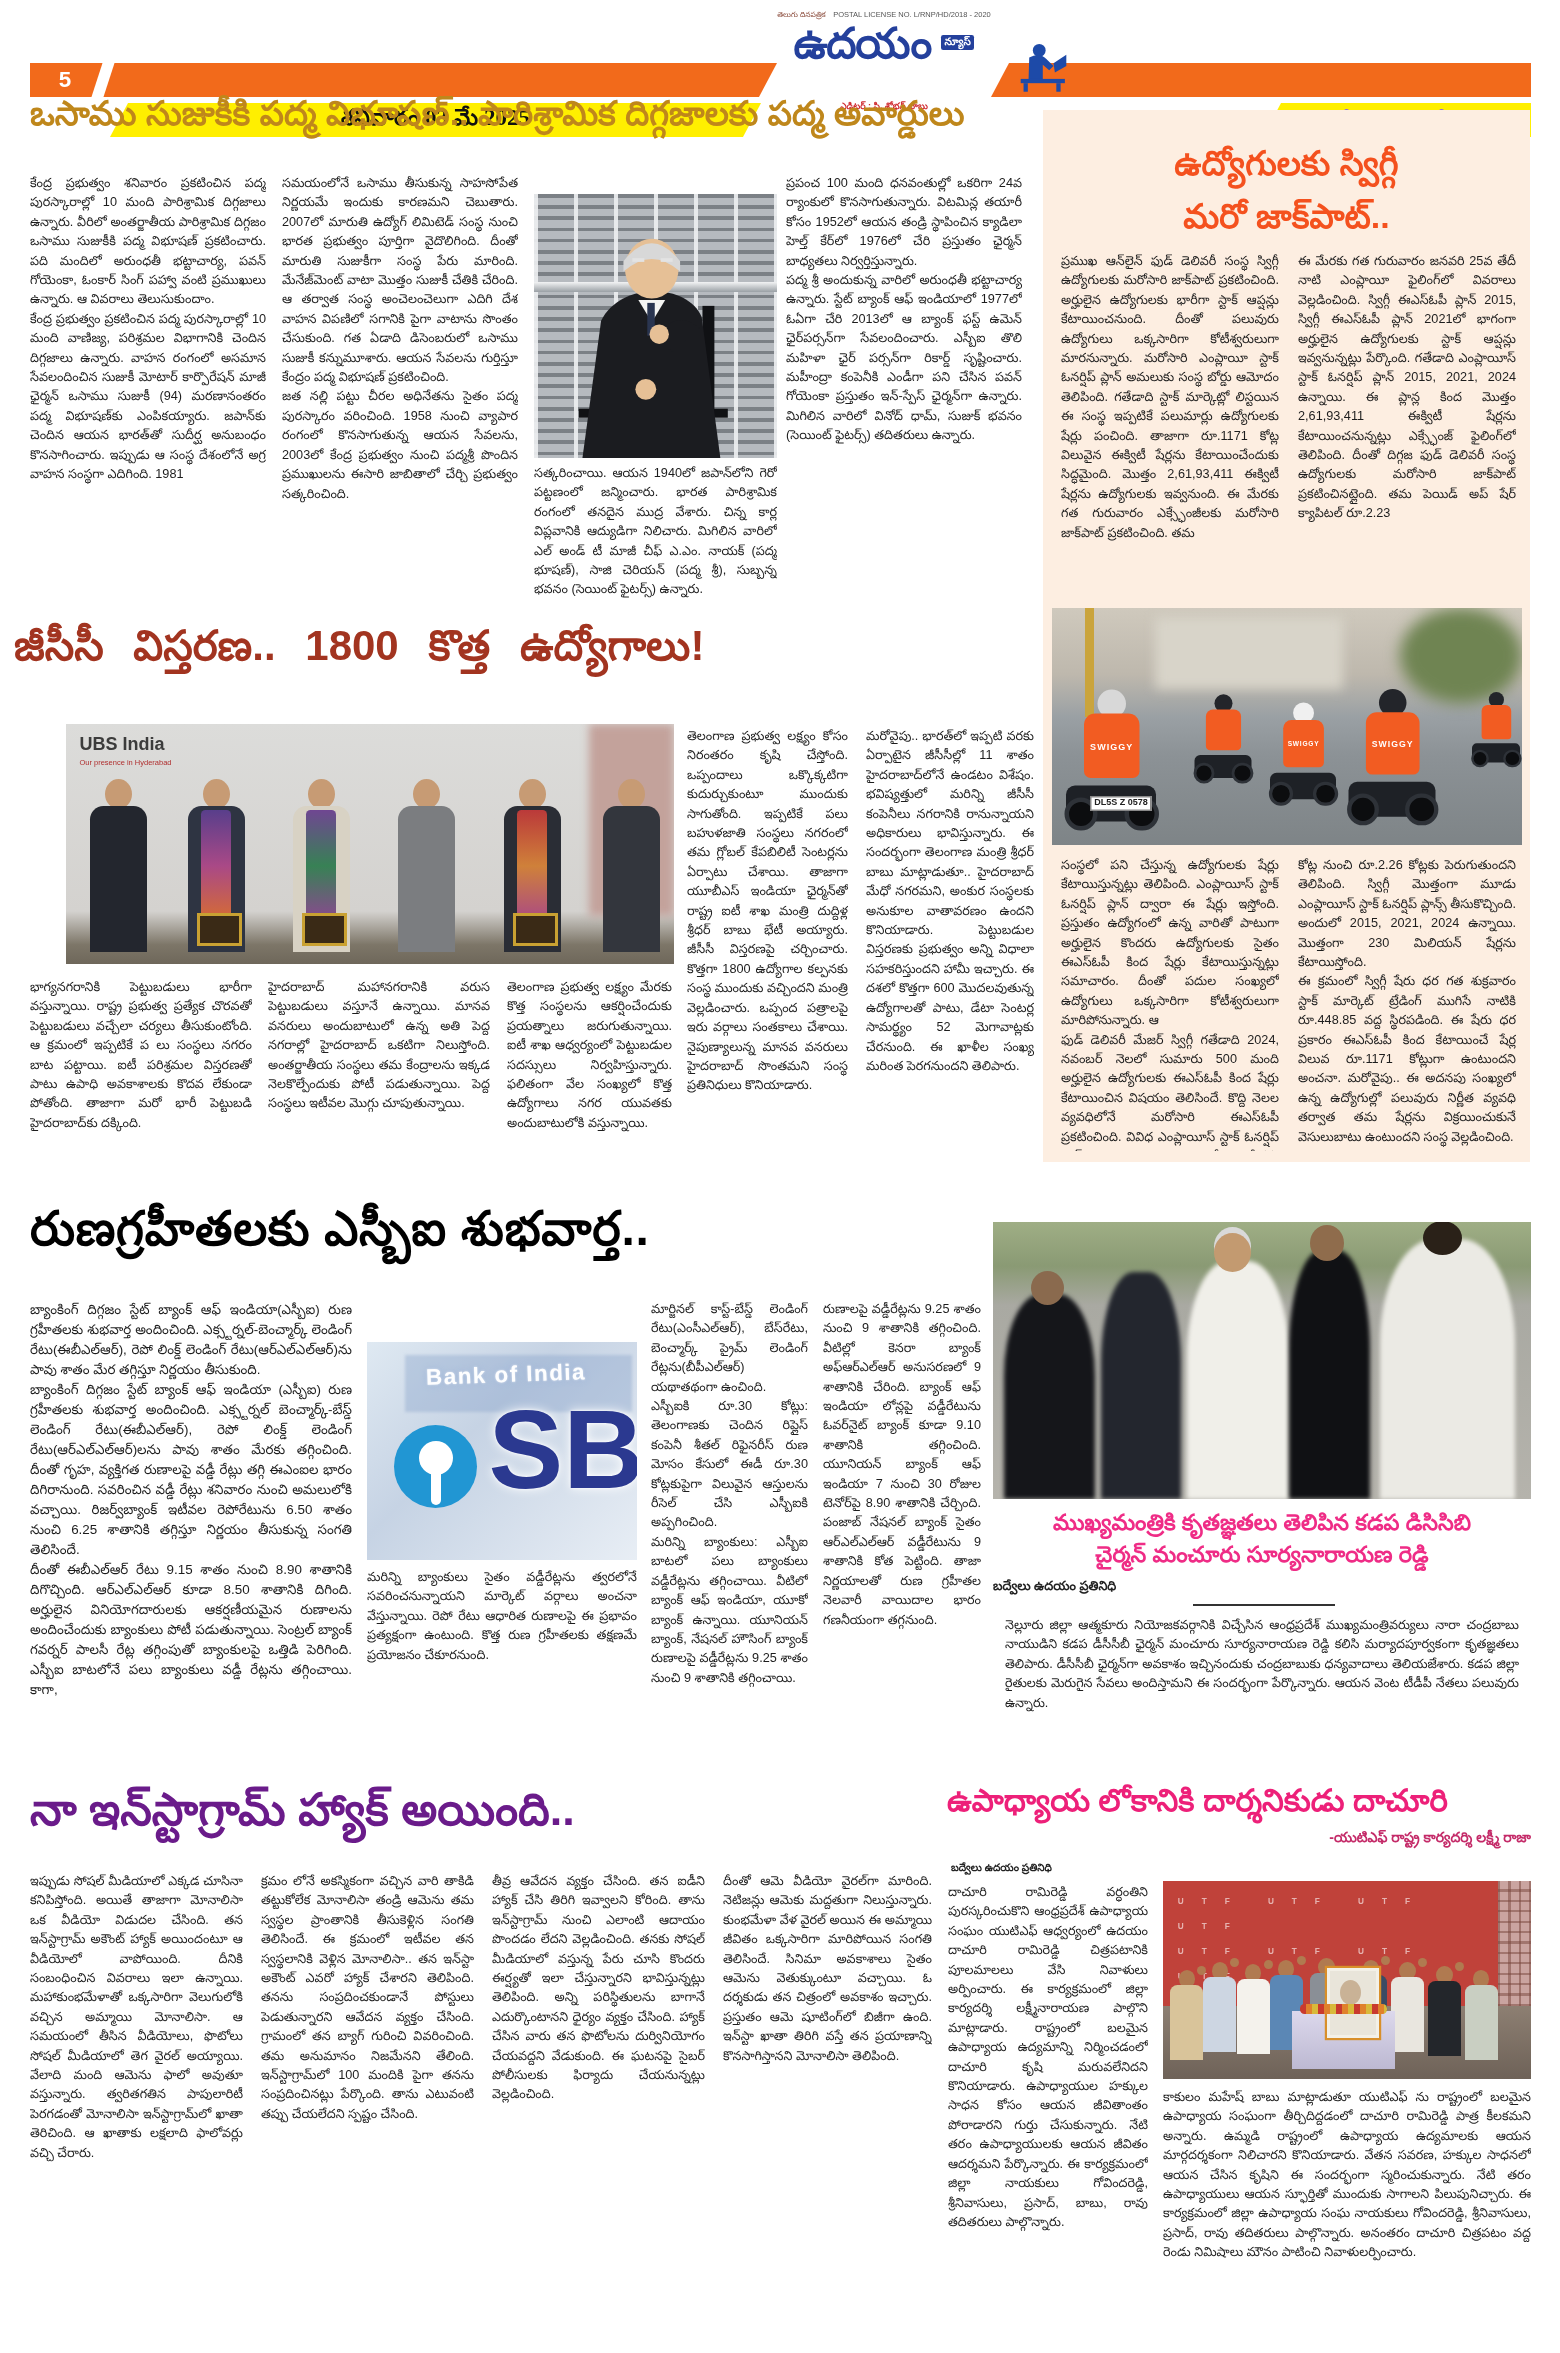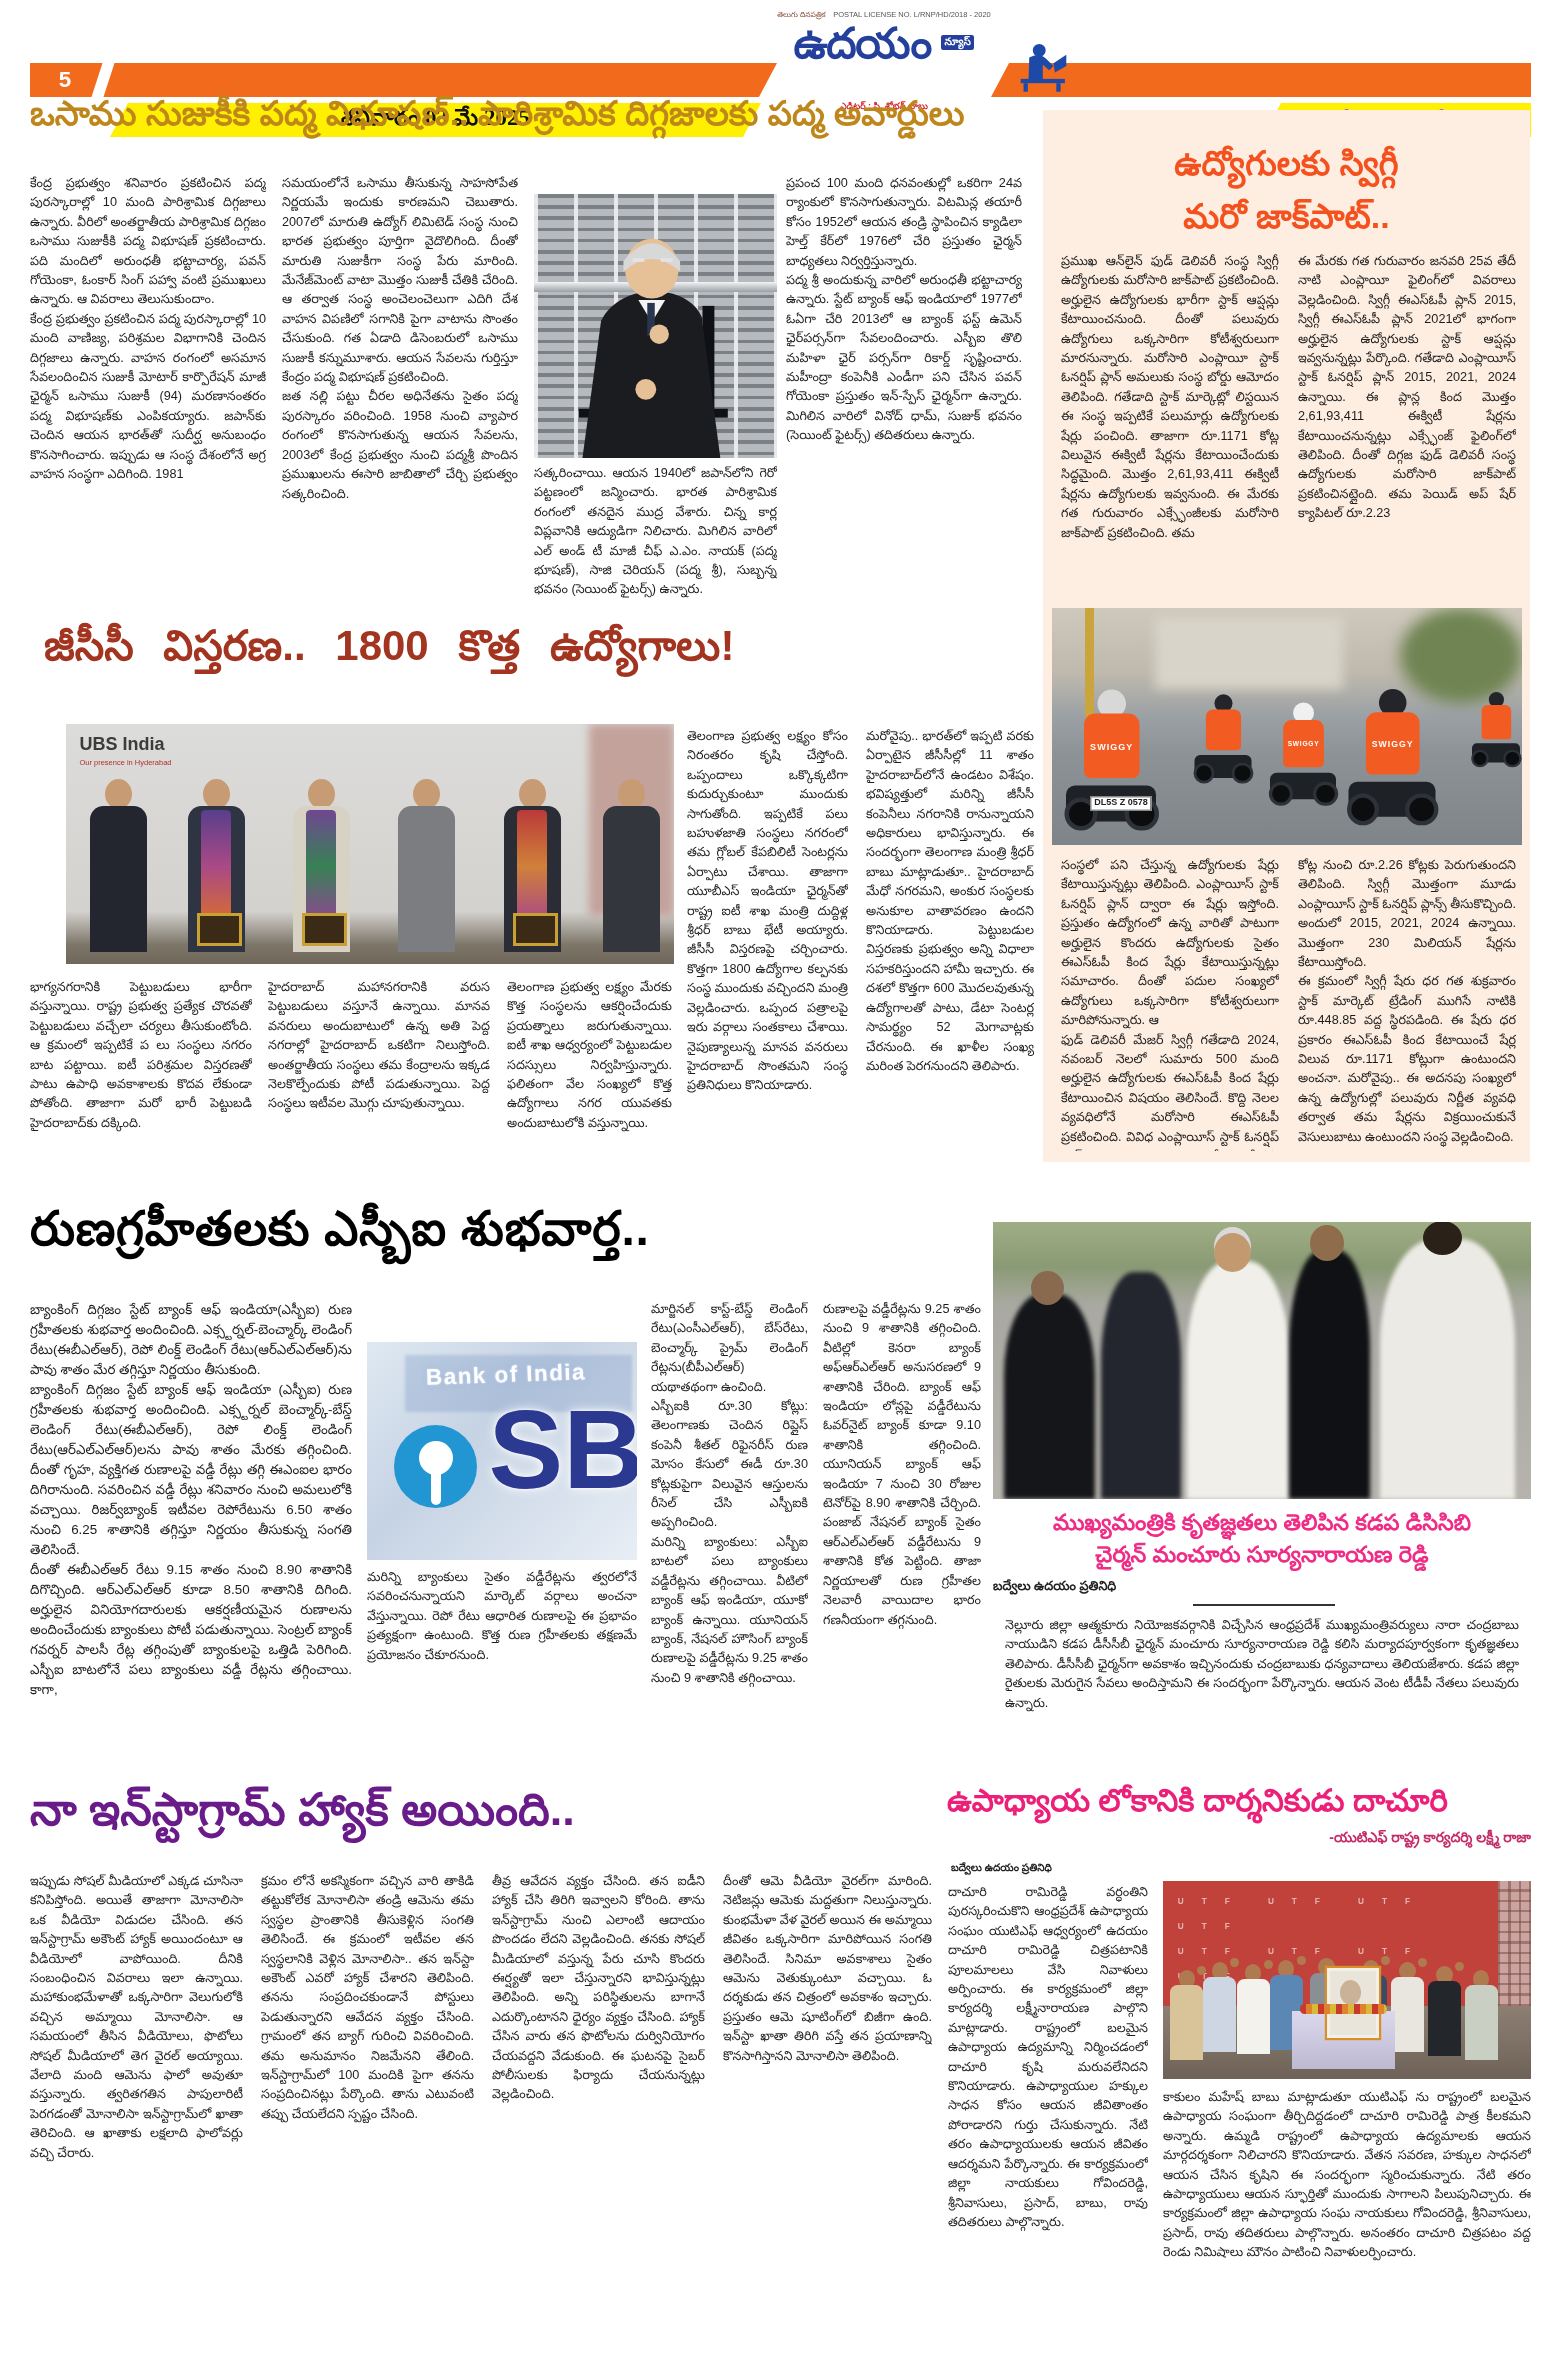--- a/index.html
+++ b/index.html
@@ -218,21 +218,21 @@
         <div class="torso"></div>
         <div class="bike"></div>
     </div>
   </div>
 
   <div class="abs coltext" style="left:1061px;top:856px;width:218px;height:295px;">సంస్థలో పని చేస్తున్న ఉద్యోగులకు షేర్లు కేటాయిస్తున్నట్లు తెలిపింది. ఎంప్లాయీస్ స్టాక్ ఓనర్షిప్ ప్లాన్ ద్వారా ఈ షేర్లు ఇస్తోంది. ప్రస్తుతం ఉద్యోగంలో ఉన్న వారితో పాటుగా అర్హులైన కొందరు ఉద్యోగులకు సైతం ఈఎస్ఓపీ కింద షేర్లు కేటాయిస్తున్నట్లు సమాచారం. దీంతో పదుల సంఖ్యలో ఉద్యోగులు ఒక్కసారిగా కోటీశ్వరులుగా మారిపోనున్నారు. ఆ
 ఫుడ్ డెలివరీ మేజర్ స్విగ్గీ గతేడాది 2024, నవంబర్ నెలలో సుమారు 500 మంది అర్హులైన ఉద్యోగులకు ఈఎస్ఓపీ కింద షేర్లు కేటాయించిన విషయం తెలిసిందే. కొద్ది నెలల వ్యవధిలోనే మరోసారి ఈఎస్ఓపీ ప్రకటించింది. వివిధ ఎంప్లాయీస్ స్టాక్ ఓనర్షిప్ ప్లాన్స్ ద్వారా 2.61 కోట్ల షేర్లను కేటాయిస్తున్నట్లు స్విగ్గీ ప్రకటించింది.</div>
   <div class="abs coltext" style="left:1298px;top:856px;width:218px;height:295px;">కోట్ల నుంచి రూ.2.26 కోట్లకు పెరుగుతుందని తెలిపింది. స్విగ్గీ మొత్తంగా మూడు ఎంప్లాయీస్ స్టాక్ ఓనర్షిప్ ప్లాన్స్ తీసుకొచ్చింది. అందులో 2015, 2021, 2024 ఉన్నాయి. మొత్తంగా 230 మిలియన్ షేర్లను కేటాయిస్తోంది.
 ఈ క్రమంలో స్విగ్గీ షేరు ధర గత శుక్రవారం స్టాక్ మార్కెట్ ట్రేడింగ్ ముగిసే నాటికి రూ.448.85 వద్ద స్థిరపడింది. ఈ షేరు ధర ప్రకారం ఈఎస్ఓపీ కింద కేటాయించే షేర్ల విలువ రూ.1171 కోట్లుగా ఉంటుందని అంచనా. మరోవైపు.. ఈ అదనపు సంఖ్యలో ఉన్న ఉద్యోగుల్లో పలువురు నిర్ణీత వ్యవధి తర్వాత తమ షేర్లను విక్రయించుకునే వెసులుబాటు ఉంటుందని సంస్థ వెల్లడించింది.</div>
 
-  <div class="abs hl hl-gcc" style="left:44px;top:622px;width:1006px;">జీసీసీ విస్తరణ.. 1800 కొత్త ఉద్యోగాలు!</div>
+  <div class="abs hl hl-gcc" style="left:14px;top:622px;width:1006px;">జీసీసీ విస్తరణ.. 1800 కొత్త ఉద్యోగాలు!</div>
 
   <div class="abs photo ph-gcc" style="left:66px;top:724px;width:608px;height:240px;">
     <div class="bldg2"></div>
     <div class="ubs-brand">UBS India</div>
     <div class="ubs-sub">Our presence in Hyderabad</div>
     <div class="gperson" style="left:21px;">
       <div class="ghead"></div>
         <div class="gtorso" style="background:#23262e;"></div>
     </div>
     <div class="gperson" style="left:119px;">

